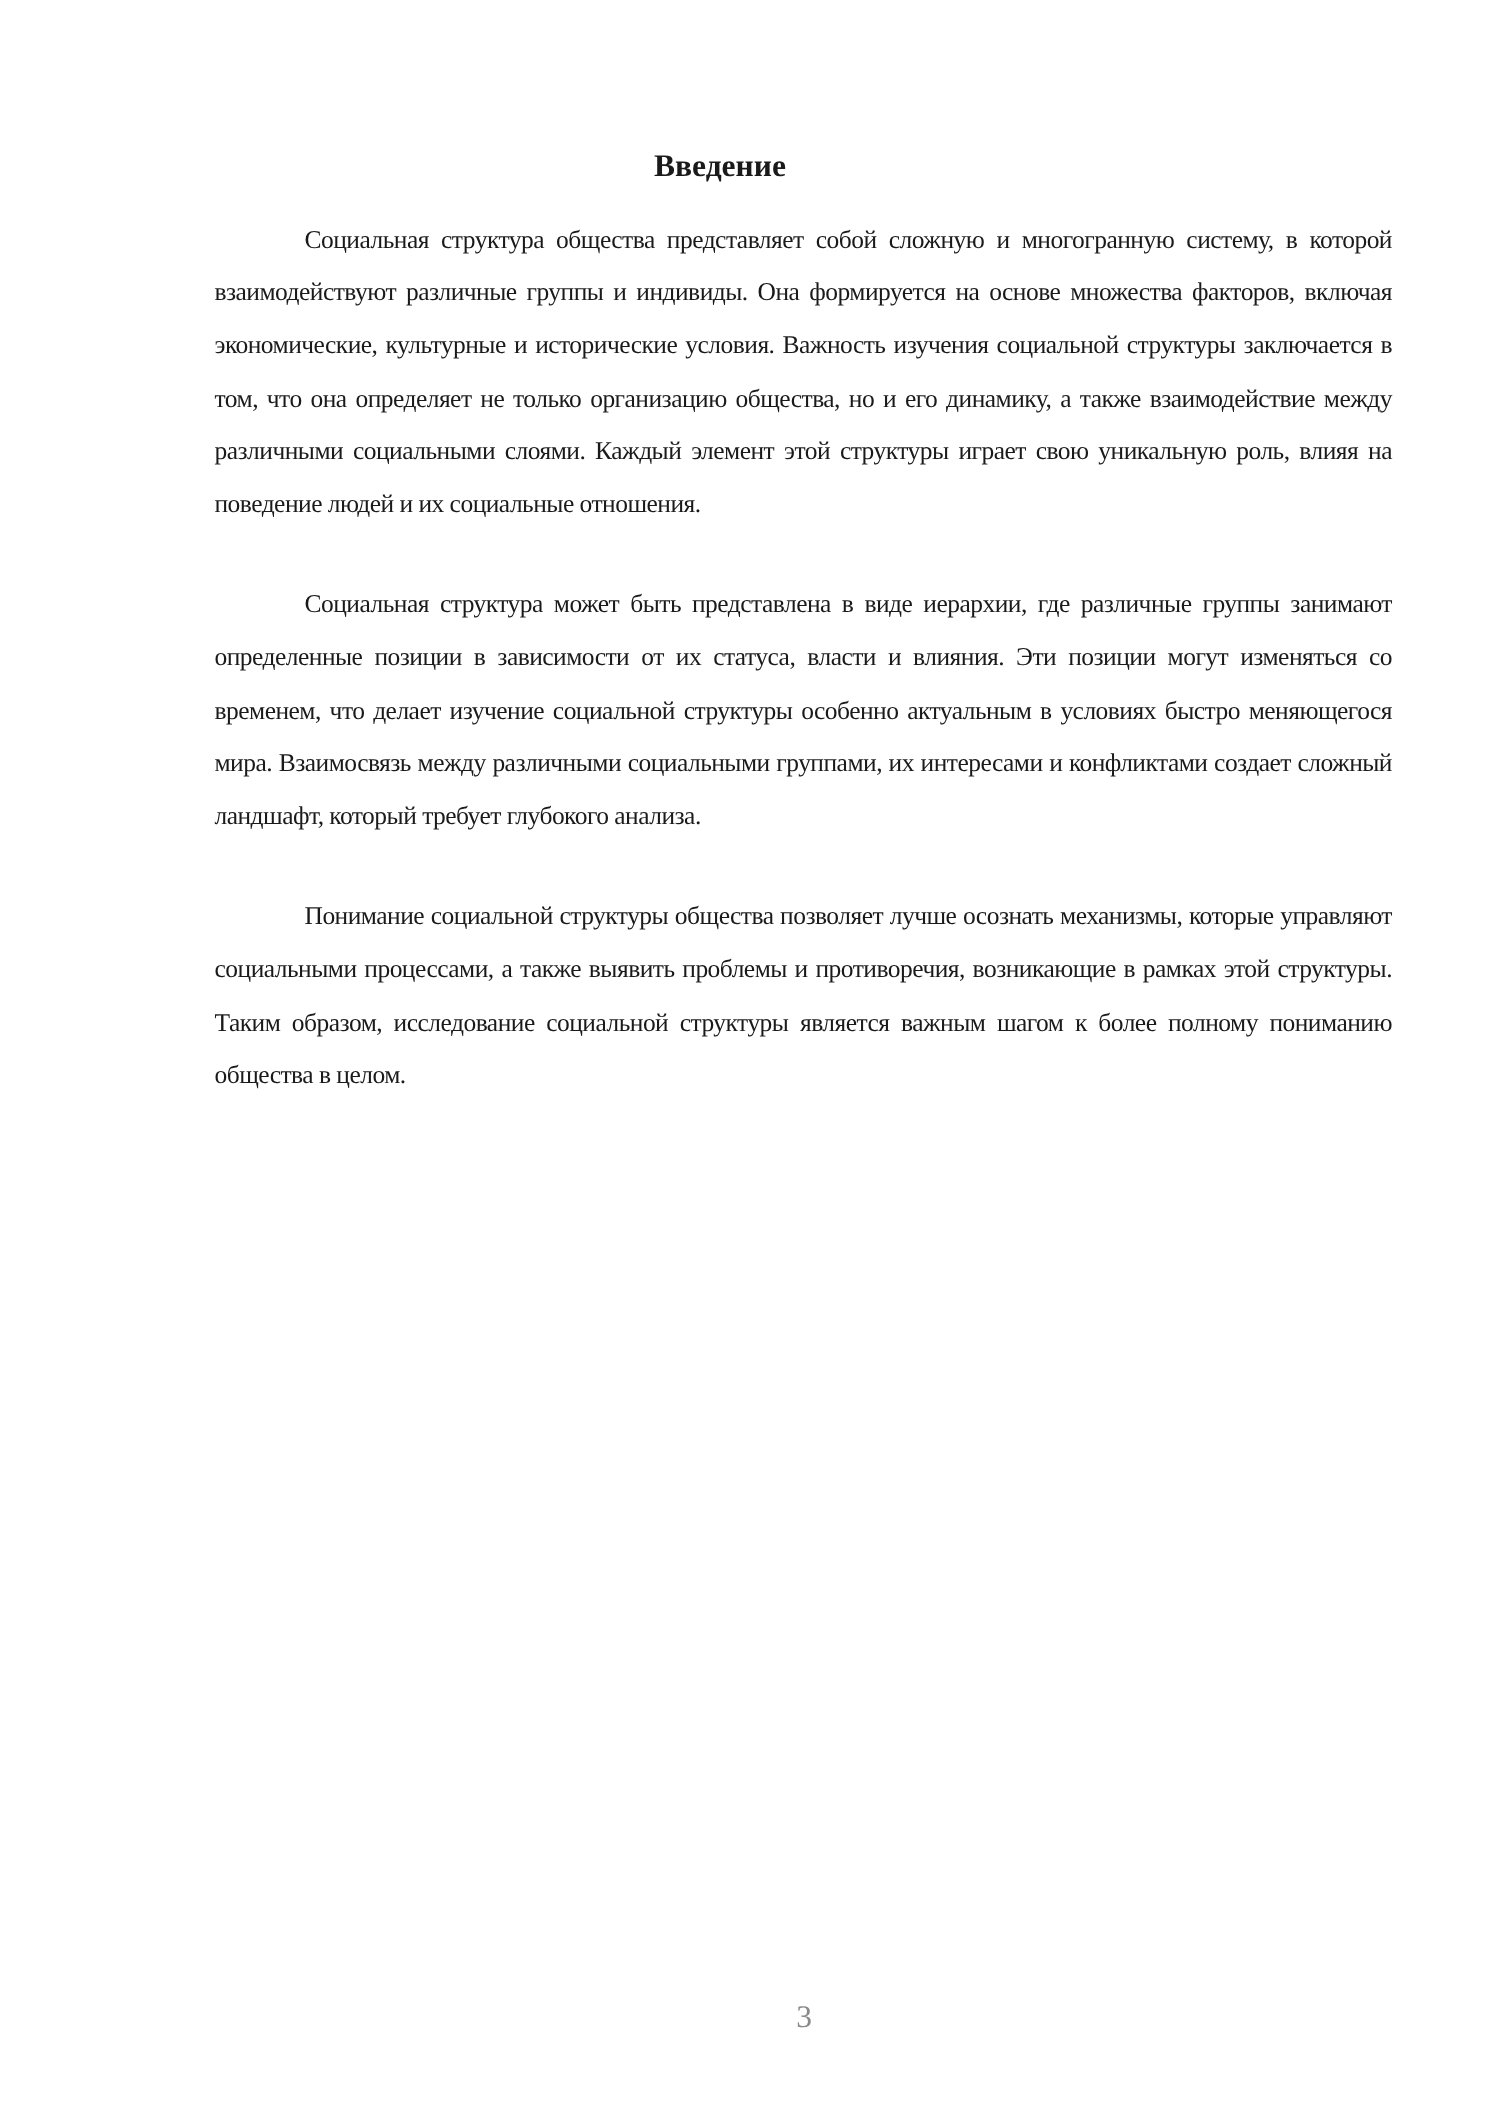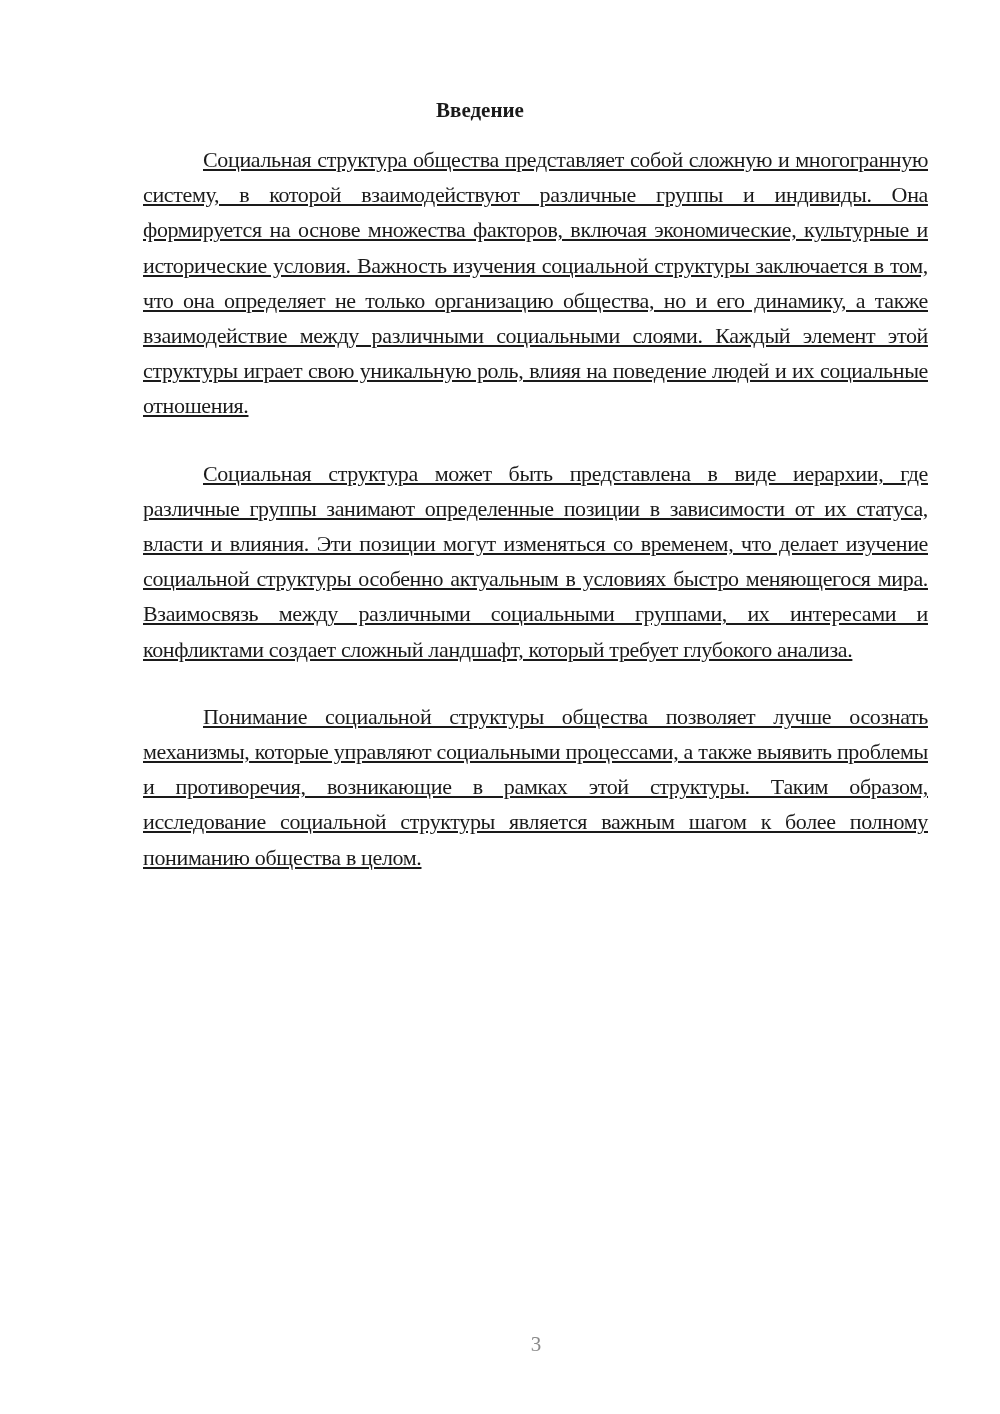--- a/index.html
+++ b/index.html
@@ -11,23 +11,23 @@
     }
     .title {
       position: absolute; left: 0; width: 868px; top: 95px;
       text-align: center; font-weight: bold; font-size: 21px; line-height: 30px;
       margin: 0; padding-left: 92px; box-sizing: border-box;
     }
     .body {
       position: absolute; left: 143px; width: 785px; top: 142px;
     }
     .para {
-      margin: 0; font-size: 22px; line-height: 35.2px;
+      margin: 0; font-size: 17px; line-height: 35.2px;
       text-align: justify; text-indent: 60px;
-      letter-spacing: -0.35px; word-spacing: 0px; text-decoration: underline;
+      letter-spacing: -0.35px; word-spacing: 0px;
     }
     .para + .para { margin-top: 32px; }
     .page-number {
       position: absolute; left: 0; width: 1000px; top: 1332px;
       text-align: center; font-size: 21px; color: #8a8a8a;
       padding-left: 72px; box-sizing: border-box;
     }
   </style>
 </head>
 <body>

